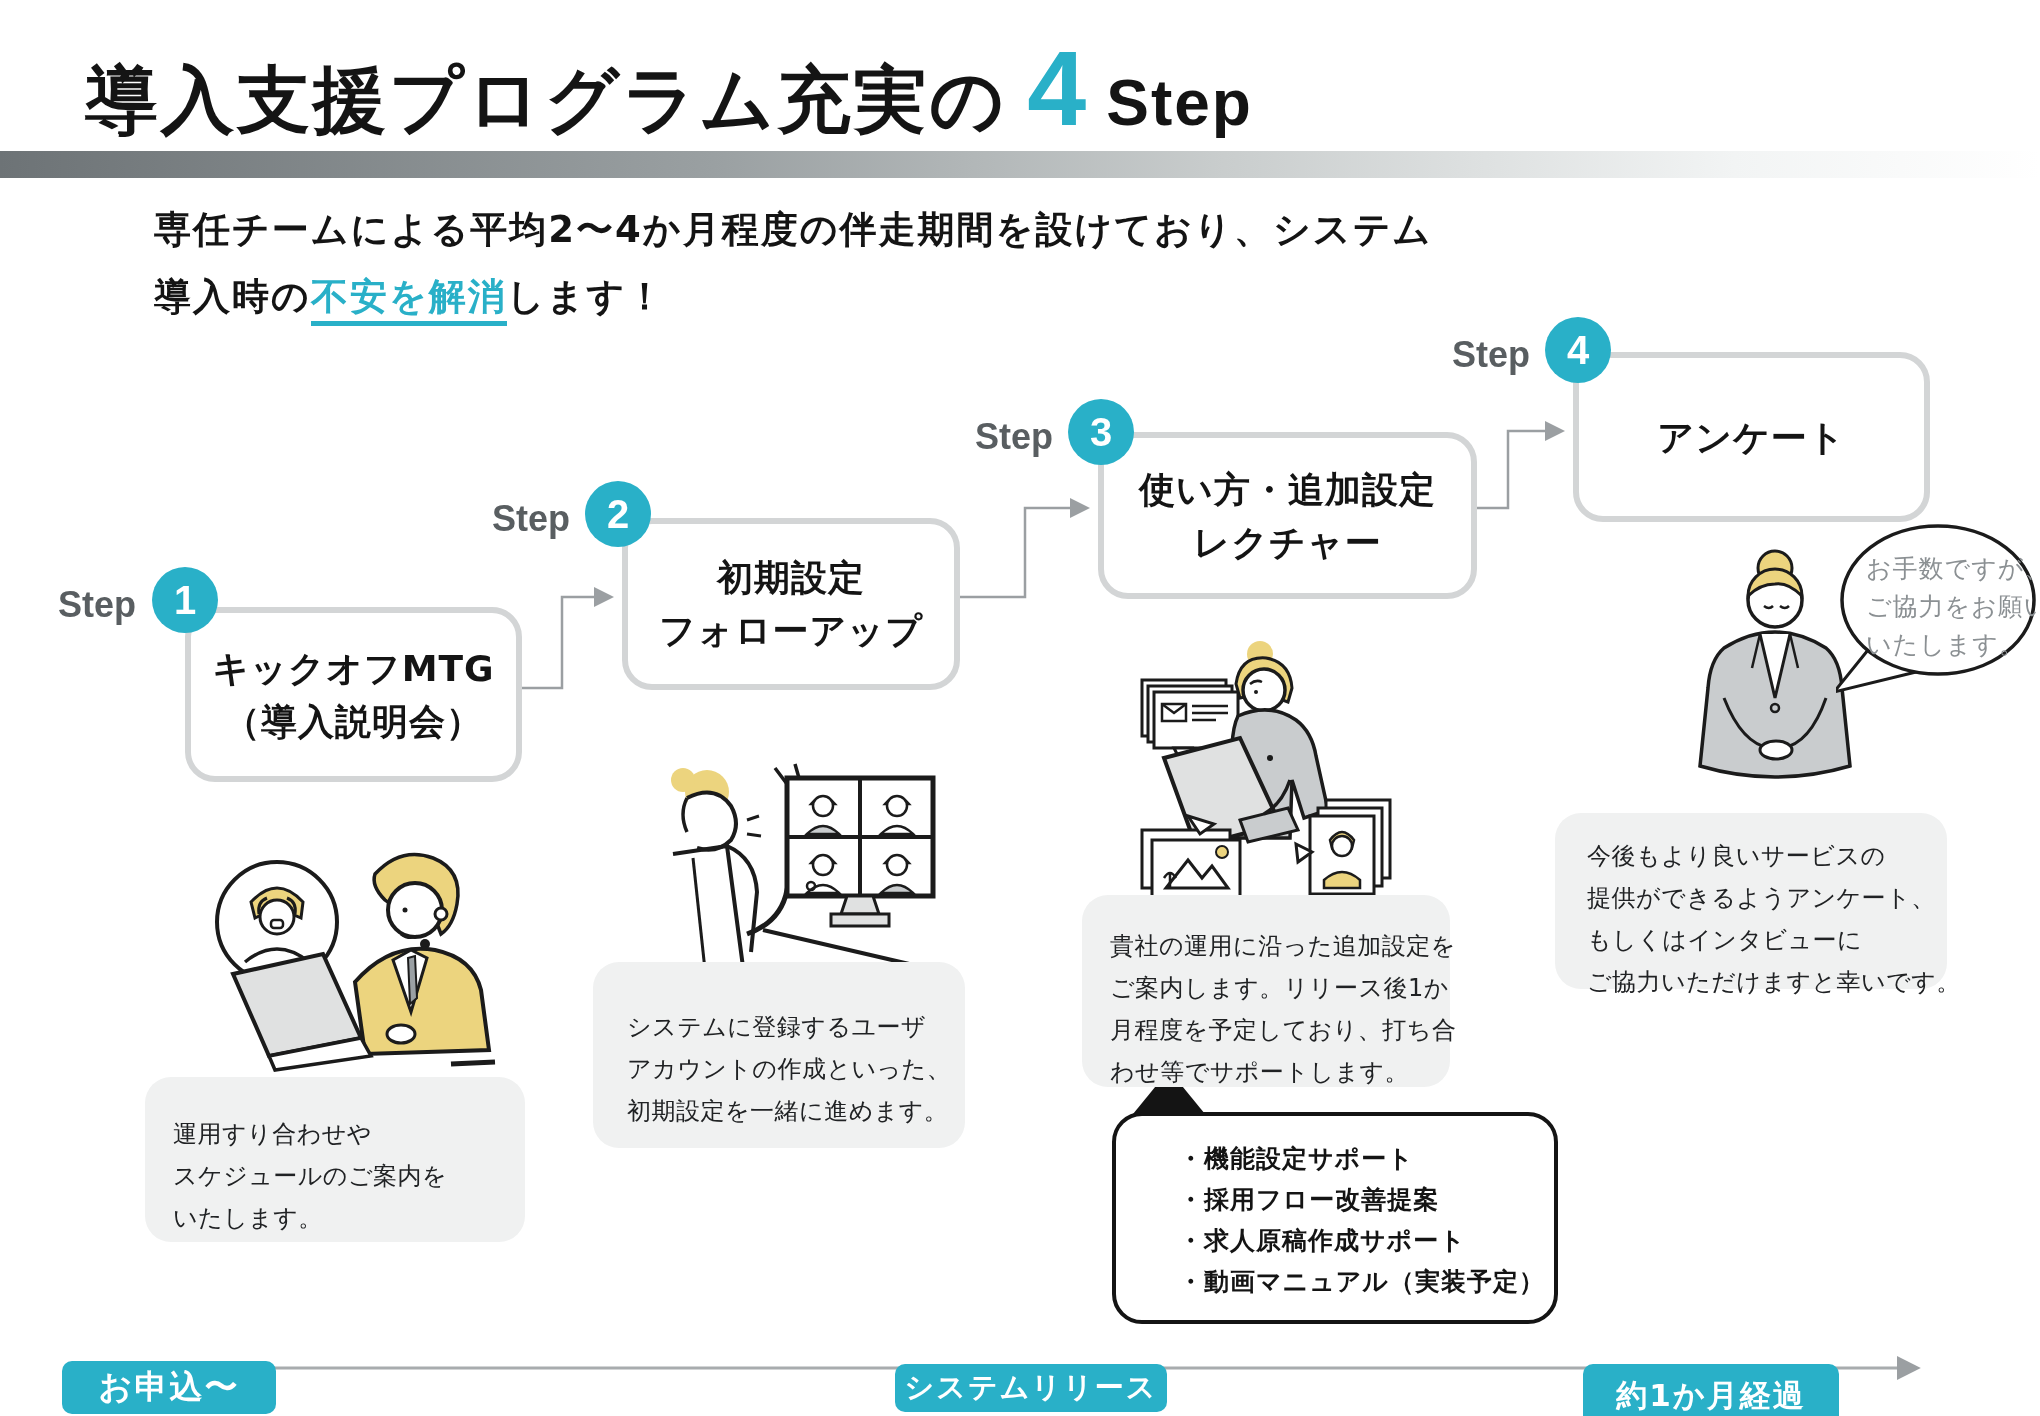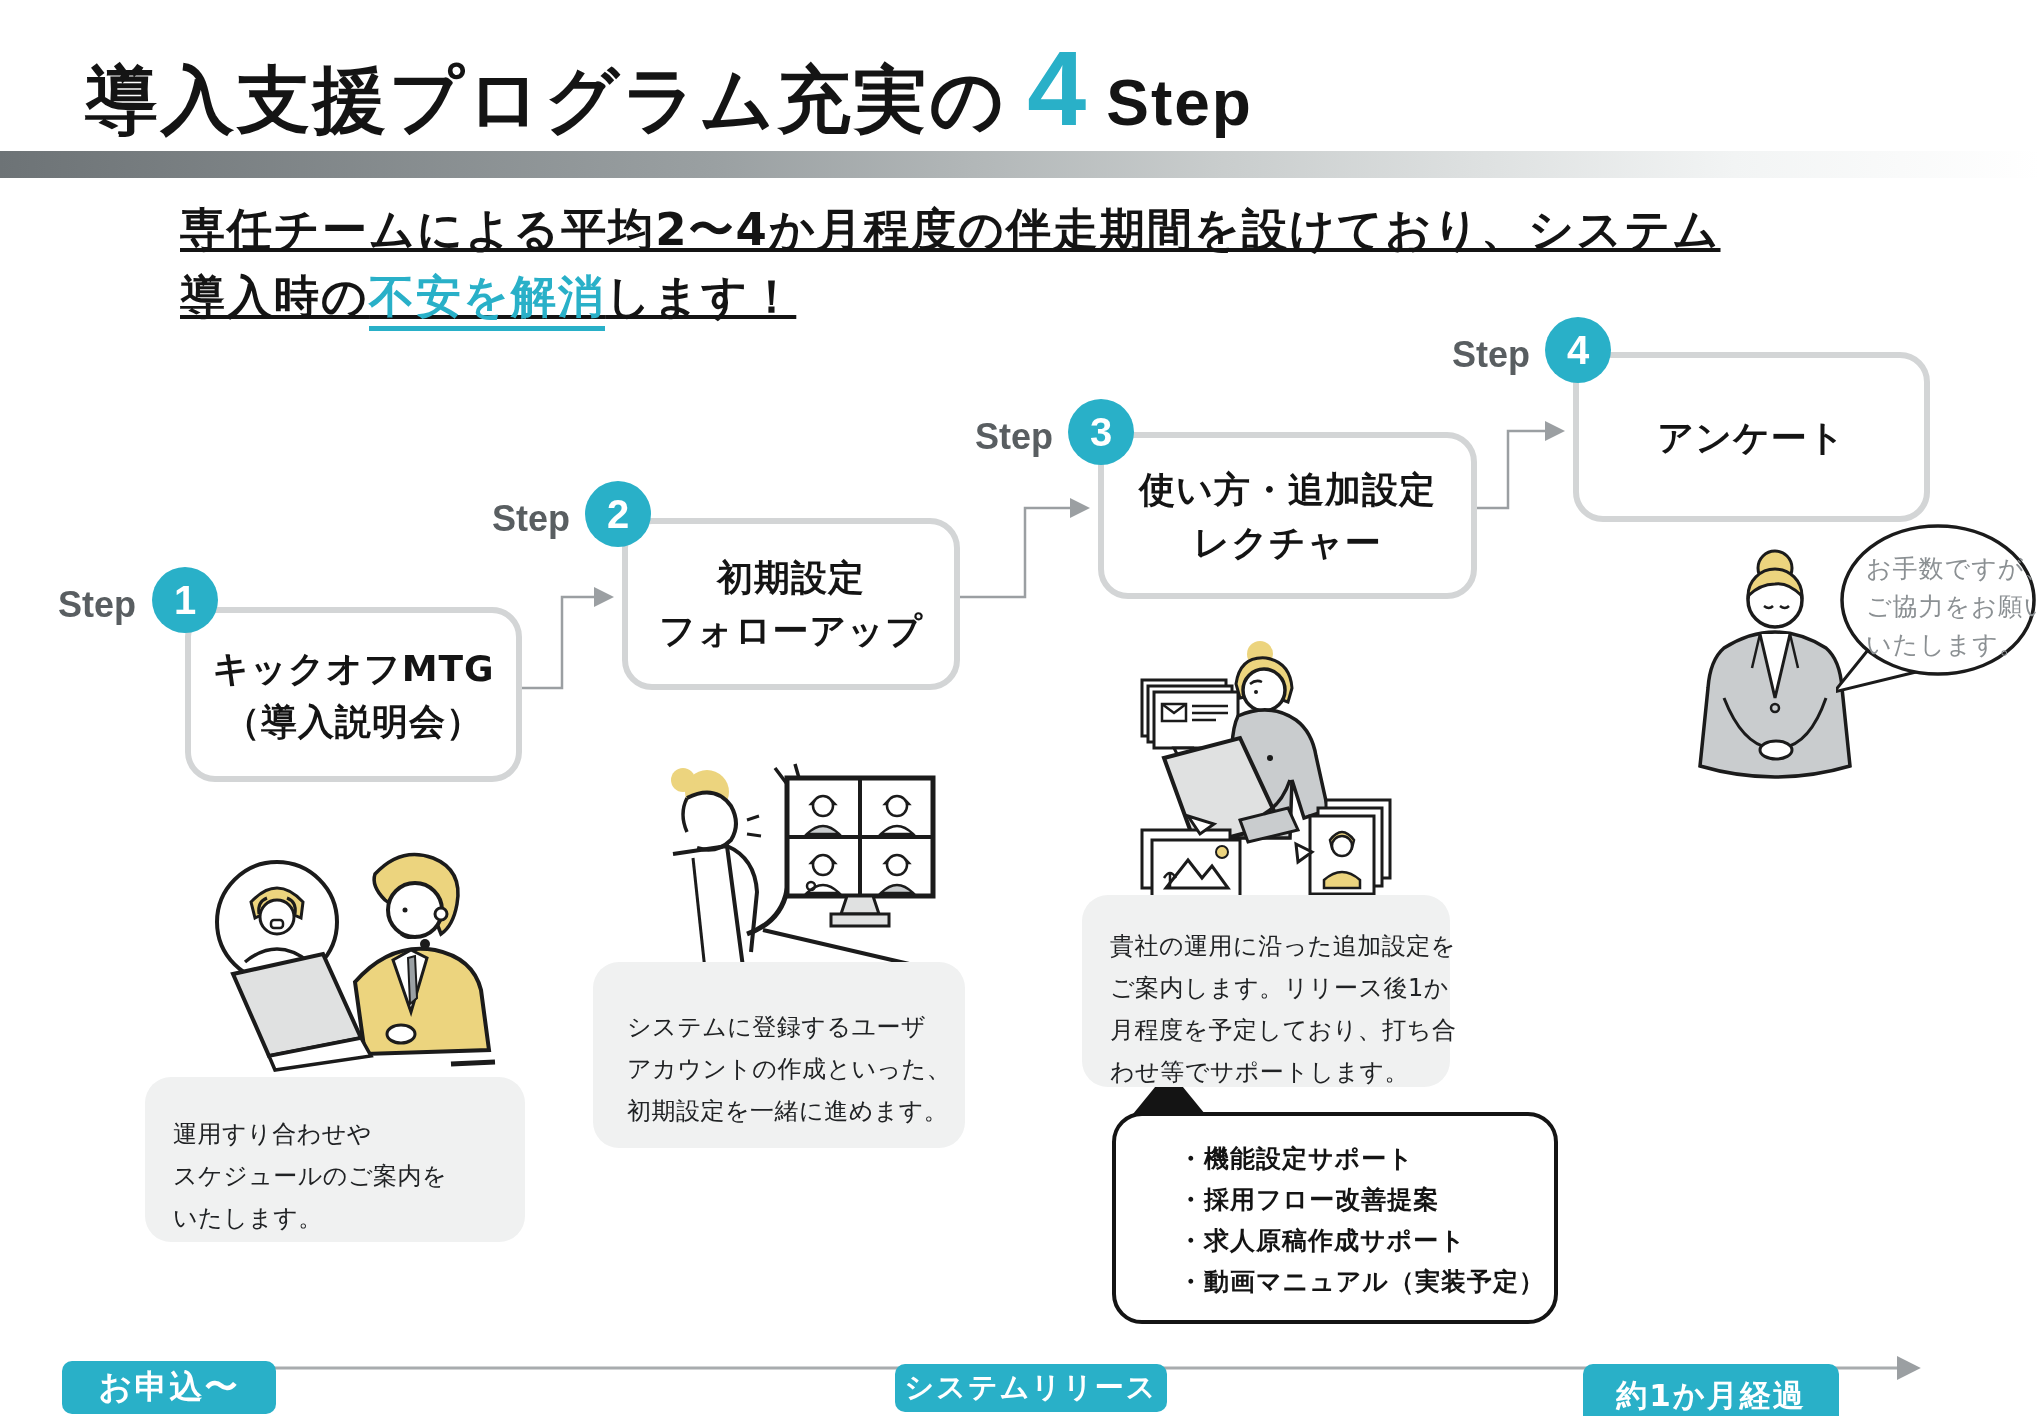--- a/index.html
+++ b/index.html
@@ -13,21 +13,21 @@
 
   
   .title{position:absolute;left:85px;top:28px;display:flex;align-items:baseline;gap:20px;white-space:nowrap;}
   .title .prefix{font-size:73px;font-weight:800;letter-spacing:3px;}
   .title .num{font-size:106px;font-weight:700;color:var(--accent);font-family:"Liberation Sans",sans-serif;}
   .title .suffix{font-size:64px;font-weight:700;letter-spacing:2px;font-family:"Liberation Sans",sans-serif;}
   .title-bar{position:absolute;left:0;top:151px;width:2040px;height:27px;
     background:linear-gradient(90deg,#6d7376 0%,#9aa0a2 35%,#c9cdcd 60%,#f2f4f4 85%,#ffffff 100%);}
 
   
-  .intro{position:absolute;left:180px;top:196px;font-size:45px;font-weight:700;line-height:67px;letter-spacing:2px;text-decoration:underline;}
+  .intro{position:absolute;left:154px;top:196px;font-size:37px;font-weight:700;line-height:67px;letter-spacing:2px;}
   .intro .hl{color:var(--accent);border-bottom:5px solid var(--accent);padding-bottom:3px;}
 
   
   .overlay{position:absolute;left:0;top:0;width:2040px;height:1416px;z-index:1;pointer-events:none;}
 
   
   .step-label{position:absolute;z-index:3;font-size:36px;font-weight:600;color:var(--step-label);
     font-family:"Liberation Sans",sans-serif;}
   .step-circle{position:absolute;z-index:3;width:66px;height:66px;border-radius:50%;background:var(--accent);
     color:#fff;font-size:40px;font-weight:700;display:flex;align-items:center;justify-content:center;
@@ -264,20 +264,24 @@
   <div class="desc d1">運用すり合わせや
 スケジュールのご案内を
 いたします。</div>
   <div class="desc d2">システムに登録するユーザ
 アカウントの作成といった、
 初期設定を一緒に進めます。</div>
   <div class="desc d3">貴社の運用に沿った追加設定を
 ご案内します。リリース後1か
 月程度を予定しており、打ち合
 わせ等でサポートします。</div>
+  <div class="desc d4">今後もより良いサービスの
+提供ができるようアンケート、
+もしくはインタビューに
+ご協力いただけますと幸いです。</div>
 
   <div class="support">
     <div class="s-item">・機能設定サポート</div>
     <div class="s-item">・採用フロー改善提案</div>
     <div class="s-item">・求人原稿作成サポート</div>
     <div class="s-item">・動画マニュアル（実装予定）</div>
   </div>
 
   <div class="pill p1">お申込〜</div>
   <div class="pill p2">システムリリース</div>

